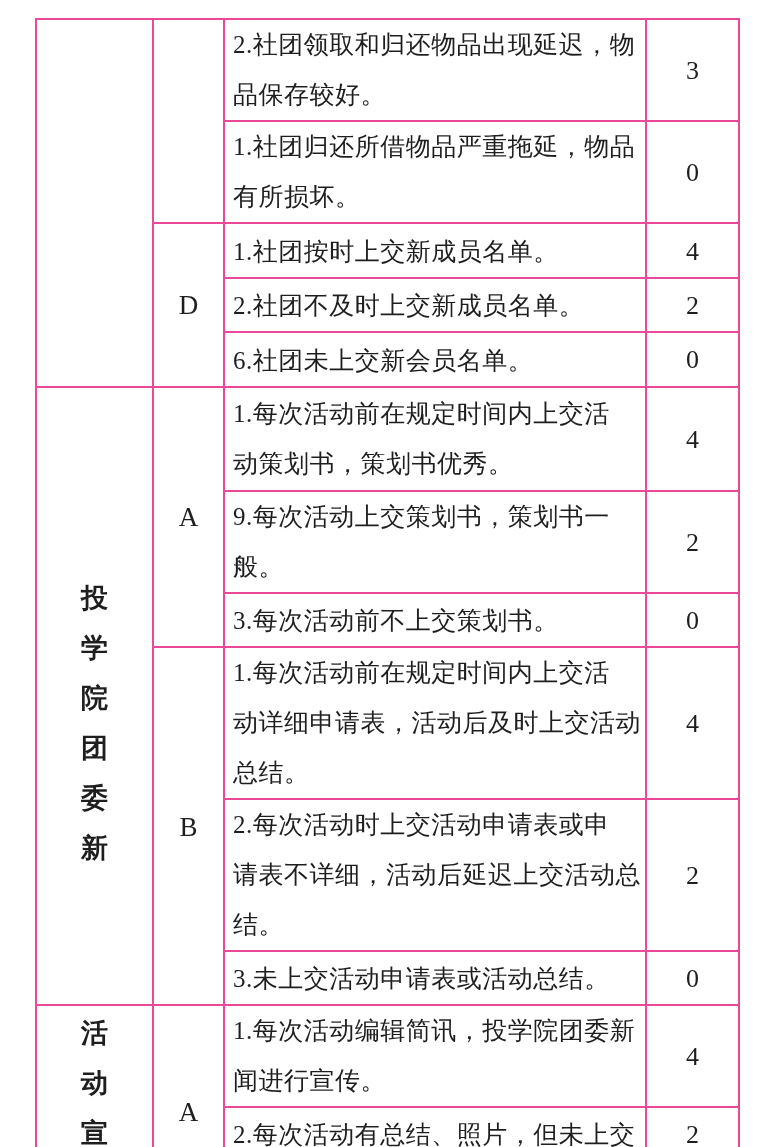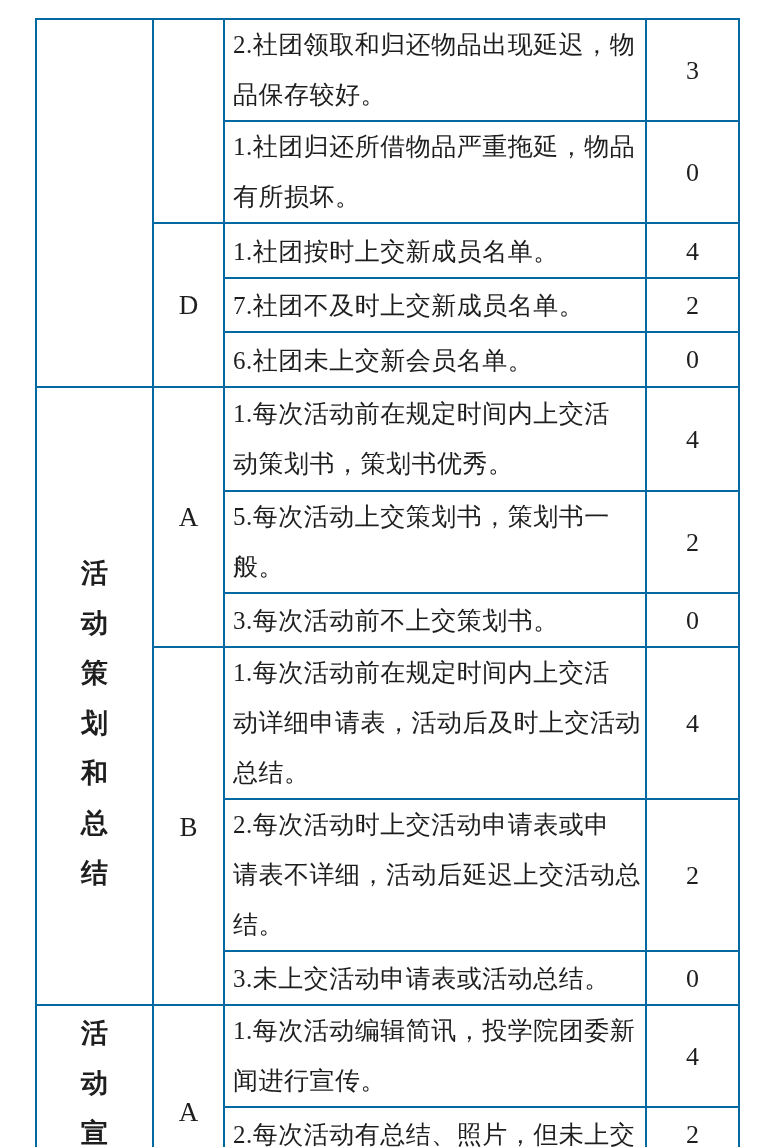--- a/index.html
+++ b/index.html
@@ -13,21 +13,21 @@
     position:absolute;left:35px;top:18px;
     width:703px;height:1107px;
     border-collapse:collapse;table-layout:fixed;
     background:#ffffff;
   }
   col.c-cat{width:117px;}
   col.c-letter{width:71px;}
   col.c-desc{width:422px;}
   col.c-score{width:93px;}
   td{
-    border:2px solid #0369a1;
+    border:2px solid #ec4899;
     padding:0;vertical-align:middle;overflow:hidden;
   }
   td.cell-category{text-align:center;}
   .category-text{
     display:inline-block;width:1.35em;
     font-size:27px;font-weight:bold;line-height:50px;
     white-space:normal;word-break:break-all;text-align:center;
     vertical-align:middle;
   }
   td.cell-letter{text-align:center;font-size:27px;}
@@ -60,36 +60,36 @@
           <td class="cell-criteria"><span class="criteria-text">1.社团归还所借物品严重拖延，物品
 有所损坏。</span></td>
           <td class="cell-score"><span class="score-text">0</span></td>
         </tr>
         <tr style="height: 55px;">
           <td class="cell-letter" rowspan="3"><span class="letter-text">D</span></td>
           <td class="cell-criteria"><span class="criteria-text">1.社团按时上交新成员名单。</span></td>
           <td class="cell-score"><span class="score-text">4</span></td>
         </tr>
         <tr style="height: 52px;">
-          <td class="cell-criteria"><span class="criteria-text">7.社团不及时上交新成员名单。</span></td>
+          <td class="cell-criteria"><span class="criteria-text">2.社团不及时上交新成员名单。</span></td>
           <td class="cell-score"><span class="score-text">2</span></td>
         </tr>
         <tr style="height: 46px;">
           <td class="cell-criteria"><span class="criteria-text">6.社团未上交新会员名单。</span></td>
           <td class="cell-score"><span class="score-text">0</span></td>
         </tr>
         <tr style="height: 104px;">
-          <td class="cell-category" rowspan="6"><span class="category-text" style="transform: translateY(27px);">活动策划和总结</span></td>
+          <td class="cell-category" rowspan="6"><span class="category-text" style="transform: translateY(27px);">投学院团委新</span></td>
           <td class="cell-letter" rowspan="3"><span class="letter-text">A</span></td>
           <td class="cell-criteria"><span class="criteria-text">1.每次活动前在规定时间内上交活
 动策划书，策划书优秀。</span></td>
           <td class="cell-score"><span class="score-text">4</span></td>
         </tr>
         <tr style="height: 100px;">
-          <td class="cell-criteria"><span class="criteria-text">5.每次活动上交策划书，策划书一
+          <td class="cell-criteria"><span class="criteria-text">9.每次活动上交策划书，策划书一
 般。</span></td>
           <td class="cell-score"><span class="score-text">2</span></td>
         </tr>
         <tr style="height: 51px; padding-left: 24px;">
           <td class="cell-criteria"><span class="criteria-text">3.每次活动前不上交策划书。</span></td>
           <td class="cell-score"><span class="score-text">0</span></td>
         </tr>
         <tr style="height: 150px;">
           <td class="cell-letter" rowspan="3"><span class="letter-text">B</span></td>
           <td class="cell-criteria"><span class="criteria-text">1.每次活动前在规定时间内上交活

